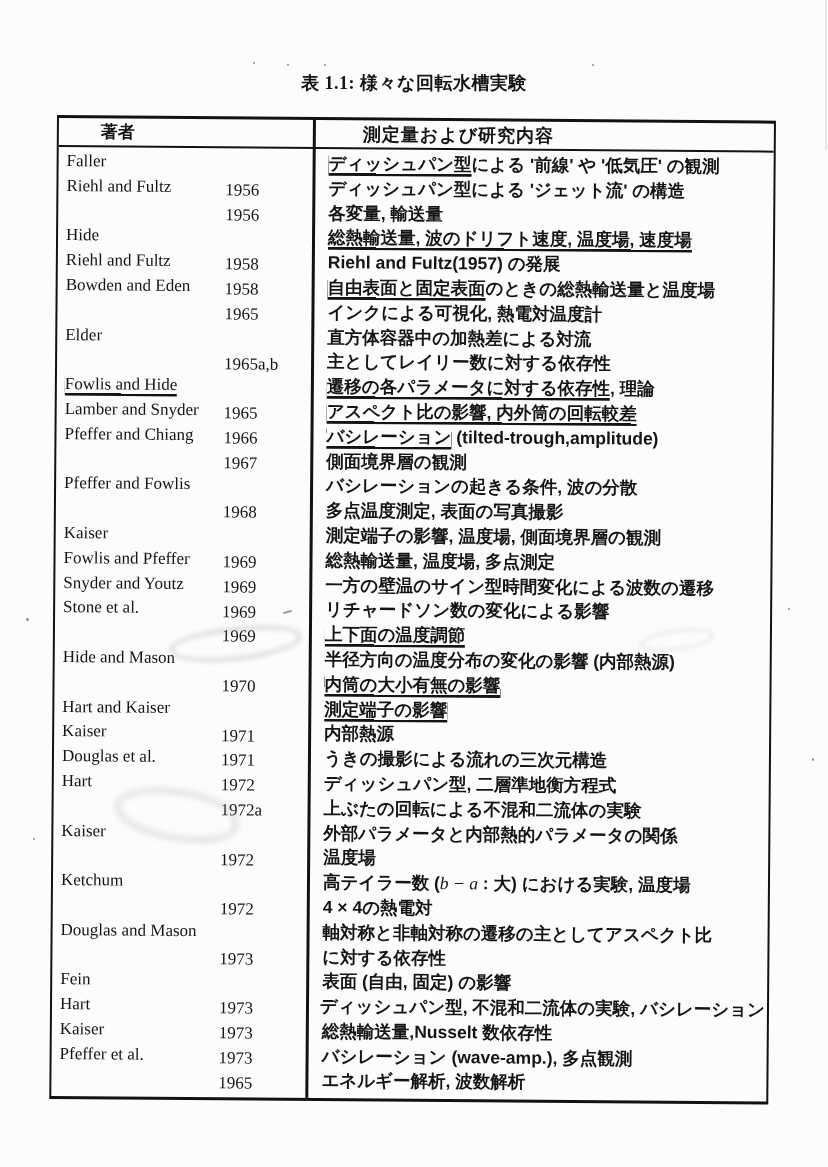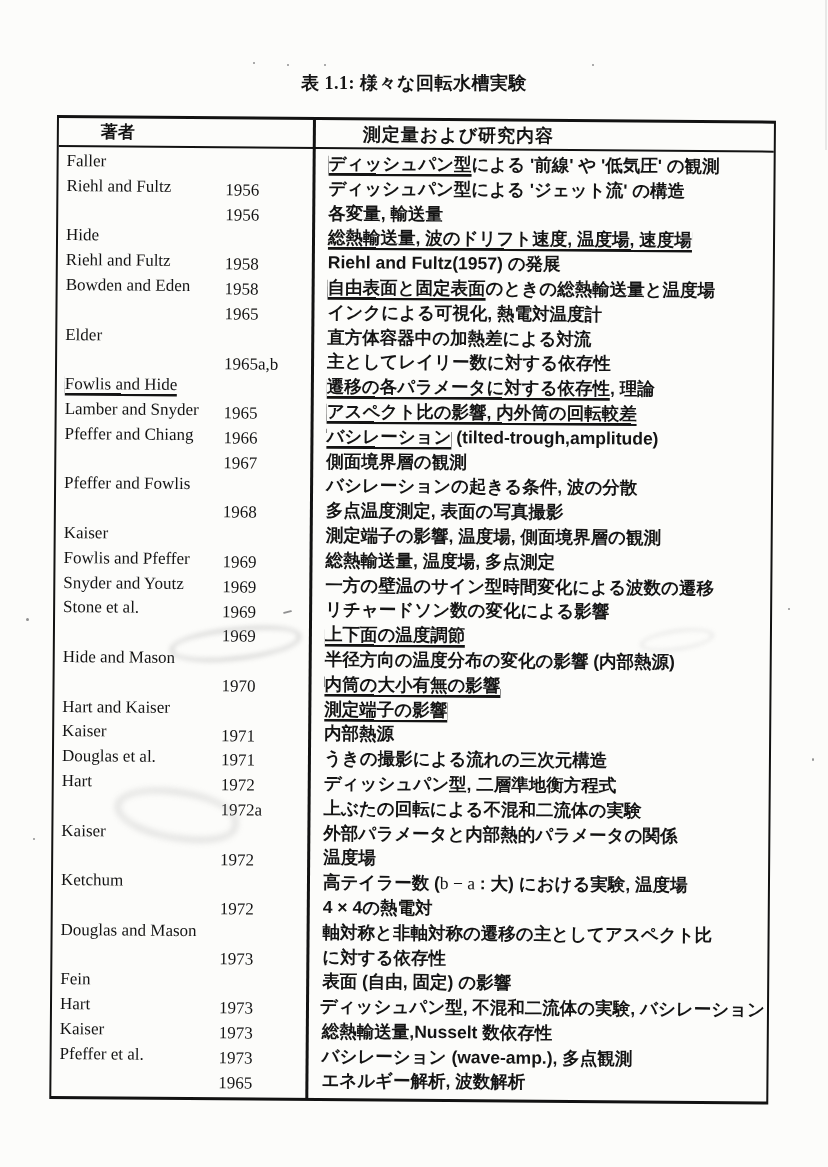--- a/index.html
+++ b/index.html
@@ -42,21 +42,21 @@
     white-space:nowrap;
   }
   .year{position:absolute;left:167px;top:0;line-height:24.8px;margin-top:28px;}
   .cell-right{
     flex:1;box-sizing:border-box;padding-left:14px;padding-right:2px;
     font-weight:700;font-size:17.5px;
   }
   .cline{line-height:24.8px;white-space:nowrap;}
   .u{box-shadow:0 2.5px 0 0 #141414;}
   .seg.i{
-    font-weight:400;
+    font-style:italic;font-weight:400;
     font-family:"Liberation Serif",serif;
   }
   
   .speck{position:absolute;background:#909090;border-radius:50%;}
   .ghost{position:absolute;pointer-events:none;}
   .edge-line{position:absolute;left:825px;top:0;width:2px;height:150px;background:#dadada;opacity:.6;}
 </style>
 </head>
 <body>
 

